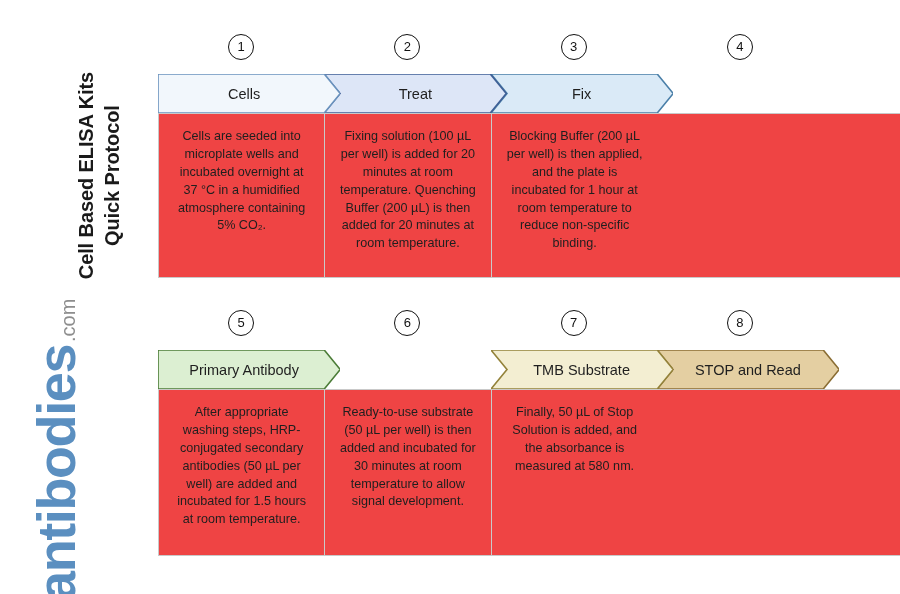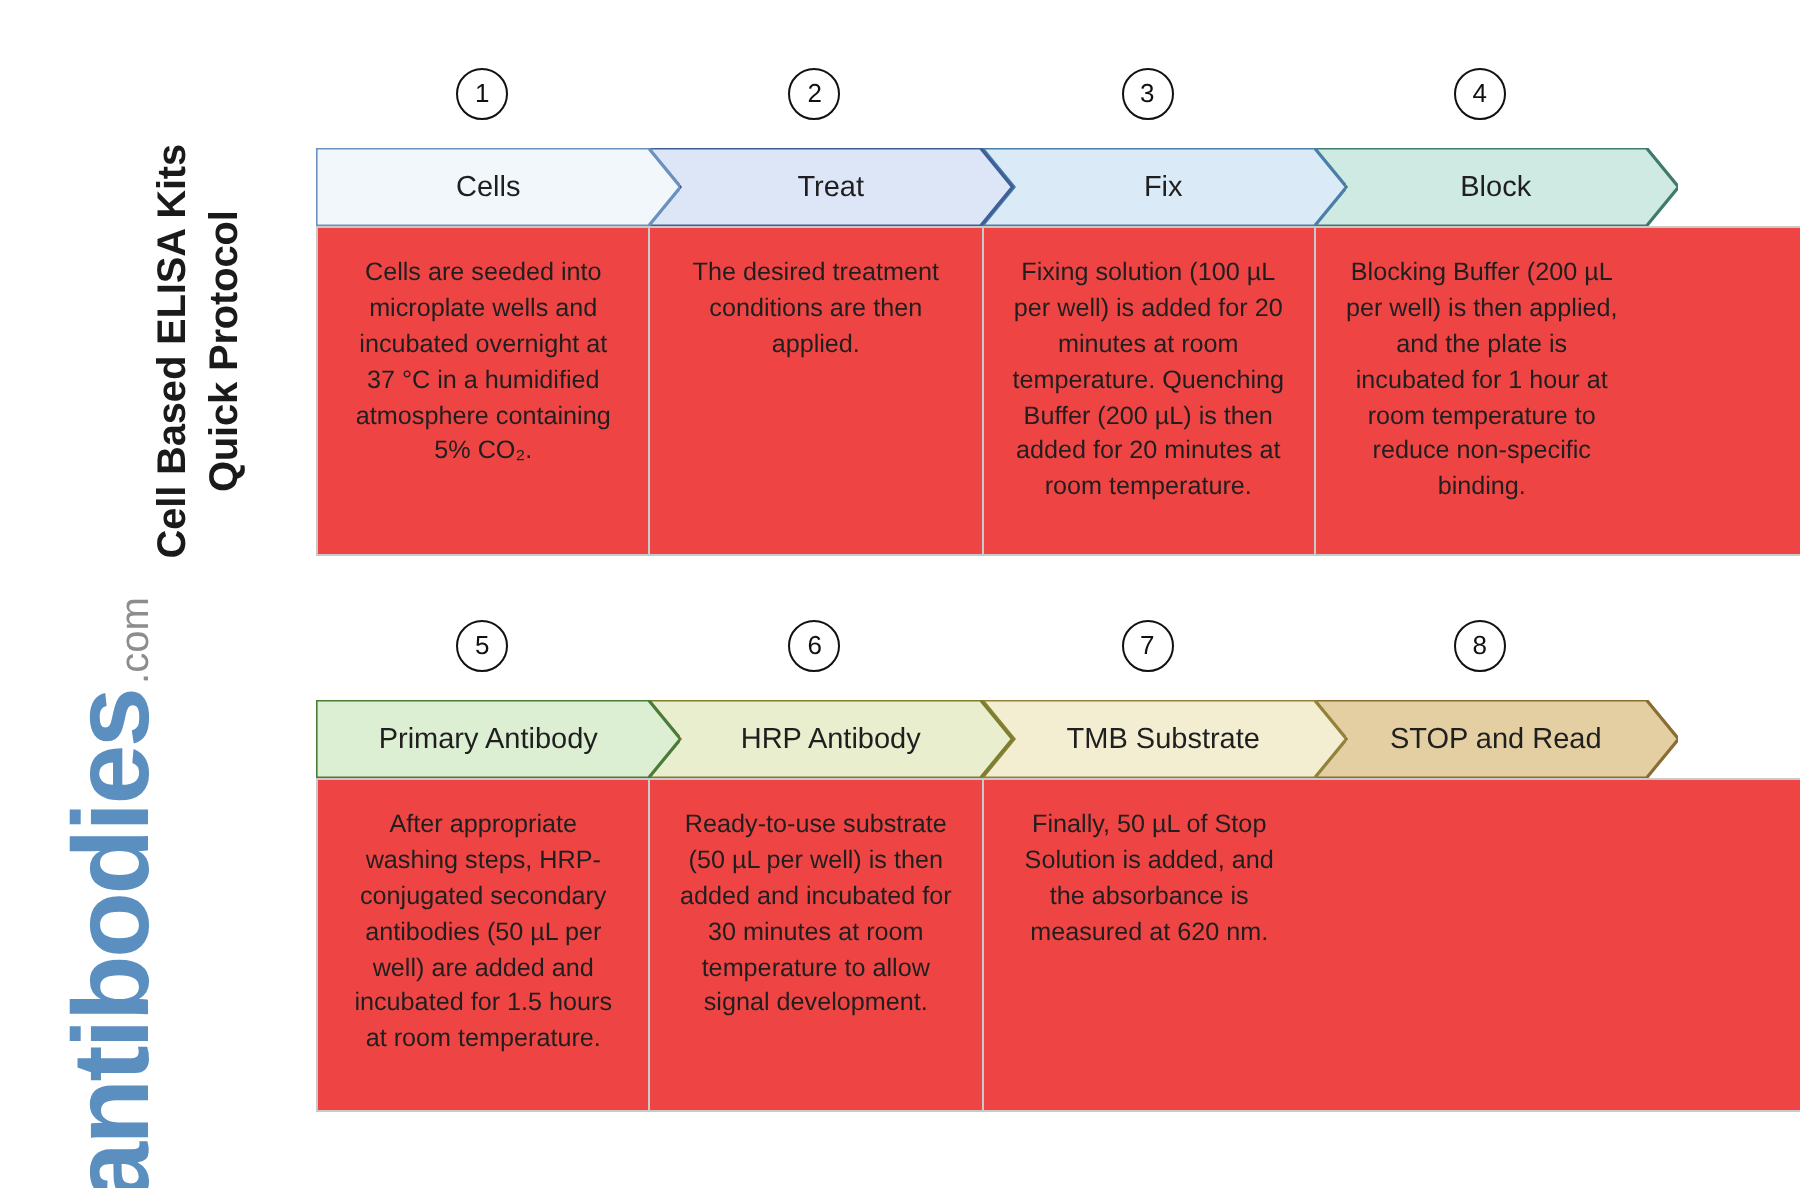--- a/index.html
+++ b/index.html
@@ -191,35 +191,24 @@
         <span style="padding-left: 0px; padding-right: 10px;">Cells</span>
       </div>
       <div class="chevron" style="left: 332.5px; width: 182.25px; z-index: 8;">
         <div class="chev-bg">
           <svg viewBox="0 0 182.25 39" preserveAspectRatio="none">
             <polygon points="0,0 166.25,0 182.25,19.5 166.25,39 0,39 16,19.5" fill="#daeaf7" stroke="#4a7fa8" stroke-width="1.6" stroke-linejoin="miter"></polygon>
           </svg>
         </div>
         <span style="padding-left: 10px; padding-right: 10px;">Fix</span>
       </div>
-      <div class="chevron" style="left: 498.75px; width: 182.25px; z-index: 7;">
-        <div class="chev-bg">
-          <svg viewBox="0 0 182.25 39" preserveAspectRatio="none">
-            <polygon points="0,0 166.25,0 182.25,19.5 166.25,39 0,39 16,19.5" fill="#cfeae2" stroke="#3f7a6d" stroke-width="1.6" stroke-linejoin="miter"></polygon>
-          </svg>
-        </div>
-        <span style="padding-left: 10px; padding-right: 10px;">Block</span>
-      </div>
     </div>
   <div class="body-strip" id="body-strip-1">
       <div class="body-cell">
         <p>Cells are seeded into microplate wells and incubated overnight at 37 °C in a humidified atmosphere containing 5% CO₂.</p>
-      </div>
-      <div class="body-cell">
-        <p>The desired treatment conditions are then applied.</p>
       </div>
       <div class="body-cell">
         <p>Fixing solution (100 µL per well) is added for 20 minutes at room temperature. Quenching Buffer (200 µL) is then added for 20 minutes at room temperature.</p>
       </div>
       <div class="body-cell">
         <p>Blocking Buffer (200 µL per well) is then applied, and the plate is incubated for 1 hour at room temperature to reduce non-specific binding.</p>
       </div>
     </div>
 </div>
 
@@ -232,28 +221,20 @@
     </div>
   <div class="chevron-strip">
       <div class="chevron" style="left: 0px; width: 182.25px; z-index: 10;">
         <div class="chev-bg">
           <svg viewBox="0 0 182.25 39" preserveAspectRatio="none">
             <polygon points="0,0 166.25,0 182.25,19.5 166.25,39 0,39" fill="#dcefd2" stroke="#4b7c37" stroke-width="1.6" stroke-linejoin="miter"></polygon>
           </svg>
         </div>
         <span style="padding-left: 0px; padding-right: 10px;">Primary Antibody</span>
       </div>
-      <div class="chevron" style="left: 166.25px; width: 182.25px; z-index: 9;">
-        <div class="chev-bg">
-          <svg viewBox="0 0 182.25 39" preserveAspectRatio="none">
-            <polygon points="0,0 166.25,0 182.25,19.5 166.25,39 0,39 16,19.5" fill="#e9efce" stroke="#7c7f2e" stroke-width="1.6" stroke-linejoin="miter"></polygon>
-          </svg>
-        </div>
-        <span style="padding-left: 10px; padding-right: 10px;">HRP Antibody</span>
-      </div>
       <div class="chevron" style="left: 332.5px; width: 182.25px; z-index: 8;">
         <div class="chev-bg">
           <svg viewBox="0 0 182.25 39" preserveAspectRatio="none">
             <polygon points="0,0 166.25,0 182.25,19.5 166.25,39 0,39 16,19.5" fill="#f3eed2" stroke="#93823a" stroke-width="1.6" stroke-linejoin="miter"></polygon>
           </svg>
         </div>
         <span style="padding-left: 10px; padding-right: 10px;">TMB Substrate</span>
       </div>
       <div class="chevron" style="left: 498.75px; width: 182.25px; z-index: 7;">
         <div class="chev-bg">
@@ -265,16 +246,16 @@
       </div>
     </div>
   <div class="body-strip" id="body-strip-2">
       <div class="body-cell">
         <p>After appropriate washing steps, HRP-conjugated secondary antibodies (50 µL per well) are added and incubated for 1.5 hours at room temperature.</p>
       </div>
       <div class="body-cell">
         <p>Ready-to-use substrate (50 µL per well) is then added and incubated for 30 minutes at room temperature to allow signal development.</p>
       </div>
       <div class="body-cell">
-        <p>Finally, 50 µL of Stop Solution is added, and the absorbance is measured at 620 nm.</p>
+        <p>Finally, 50 µL of Stop Solution is added, and the absorbance is measured at 580 nm.</p>
       </div>
     </div>
 </div>
 
 </body></html>

